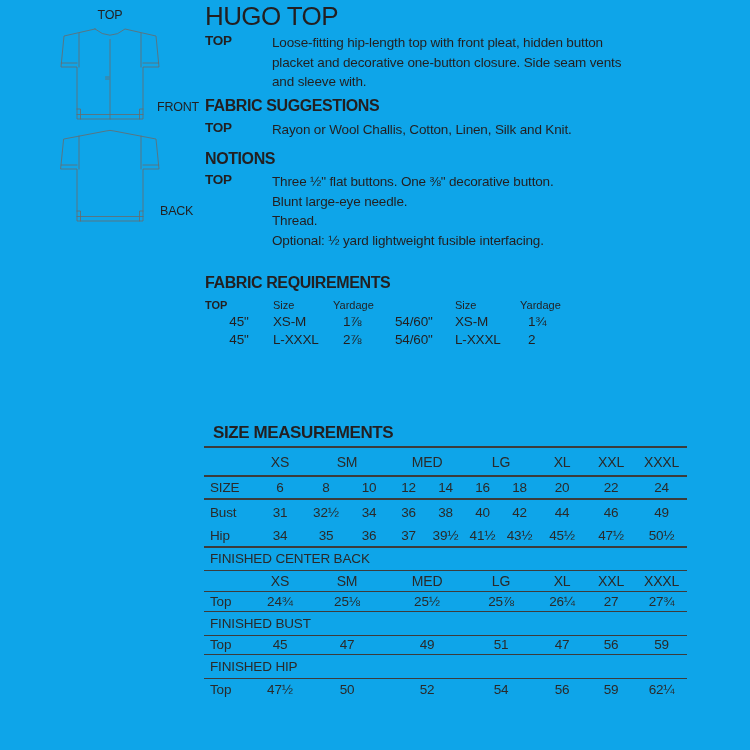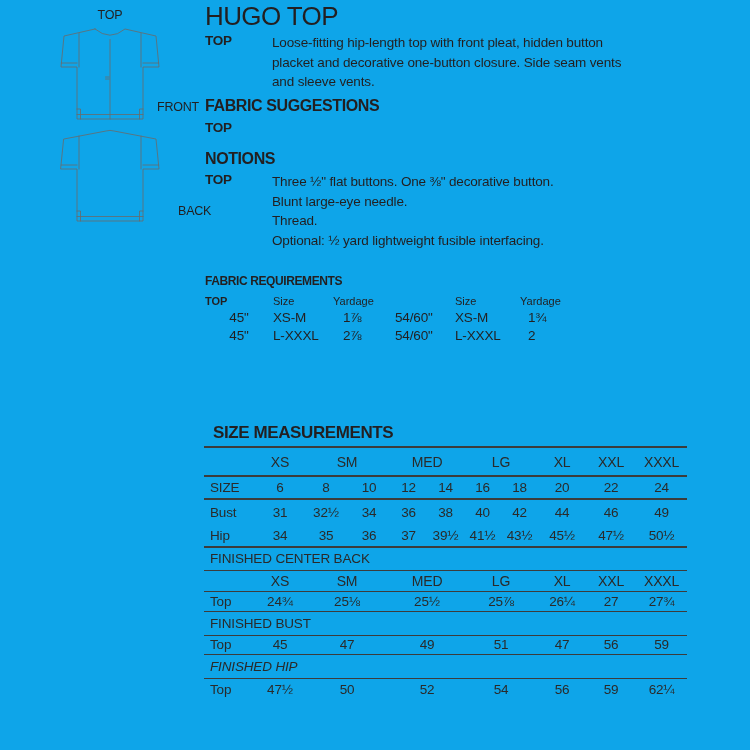--- a/index.html
+++ b/index.html
@@ -5,33 +5,33 @@
   html,body{margin:0;padding:0;background:#fff;}
   .page{
     position:relative;width:750px;height:750px;background:#0ea5e9;
     font-family:"Liberation Sans","DejaVu Sans",sans-serif;
     color:#231f20;overflow:hidden;
   }
   
   .fig-label{position:absolute;font-size:12.5px;letter-spacing:-0.2px;color:#231f20;}
   .fig-top{left:56px;top:8px;width:108px;text-align:center;}
   .fig-front{left:157px;top:100px;}
-  .fig-back{left:178px;top:204px;}
+  .fig-back{left:160px;top:204px;}
   .fig-svg{position:absolute;}
   .fig-svg.front{left:56px;top:26px;}
   .fig-svg.back{left:56px;top:128px;}
   
   .title{position:absolute;left:205px;top:1px;font-size:26px;font-weight:normal;letter-spacing:-0.6px;}
   .row{position:absolute;left:205px;display:flex;}
   .row .lblcol{width:67px;font-weight:bold;font-size:13.5px;flex:none;letter-spacing:-0.2px;}
   .row .txtcol{font-size:13.5px;line-height:19.5px;letter-spacing:-0.15px;width:370px;}
   .sect-hd{position:absolute;left:205px;font-size:16px;font-weight:bold;letter-spacing:-0.4px;}
   
   .freq{position:absolute;left:205px;top:274px;}
-  .freq .hd{font-size:12px;font-weight:bold;letter-spacing:-0.4px;margin-bottom:5px;}
+  .freq .hd{font-size:16px;font-weight:bold;letter-spacing:-0.4px;margin-bottom:5px;}
   .freq table{border-collapse:collapse;table-layout:fixed;}
   .freq td{padding:0;font-size:13.5px;height:18px;vertical-align:middle;letter-spacing:-0.15px;}
   .freq tr.hdr td{font-size:11px;height:15px;letter-spacing:0;}
   .freq td.b{font-weight:bold;font-size:14px;}
   .freq td.ctr{text-align:center;}
   .freq td.padl{padding-left:10px;margin-top:8px;}
   .freq td.padl8{padding-left:8px;}
   
   .sm-hd{position:absolute;left:213px;top:423px;font-size:17px;font-weight:bold;letter-spacing:-0.4px;}
   .sm-table{position:absolute;left:204px;top:446px;border-collapse:collapse;table-layout:fixed;width:483px;}
@@ -42,21 +42,21 @@
   .sm-table tr.r-size{height:23px;border-bottom:2px solid #3c3c3c;}
   .sm-table tr.r-bust{height:25px;}
   .sm-table tr.r-waist{height:24px;}
   .sm-table tr.r-hip{height:23px;border-bottom:2px solid #3c3c3c;}
   .sm-table tr.r-sect{height:23px;border-bottom:1.5px solid #3c3c3c;}
   .sm-table tr.r-subhdr{height:21px;border-bottom:1.5px solid #3c3c3c;}
   .sm-table tr.r-subhdr td{font-size:14px;}
   .sm-table tr.r-val{height:20px;border-bottom:1.5px solid #3c3c3c;}
   .sm-table tr.r-sect2{height:24px;border-bottom:1.5px solid #3c3c3c;}
   .sm-table tr.r-val2{height:19px;border-bottom:1.5px solid #3c3c3c;}
-  .sm-table tr.r-sect3{height:24px;border-bottom:1.5px solid #3c3c3c;font-style:italic;}
+  .sm-table tr.r-sect3{height:24px;border-bottom:1.5px solid #3c3c3c;}
   .sm-table tr.r-val3{height:22px;}
   
   .footer{position:absolute;left:425px;top:731px;display:flex;gap:18px;font-size:11px;color:#4b4b4b;letter-spacing:-0.1px;}
   .draw{stroke:#6a6a6a;stroke-width:0.8;fill:none;stroke-linejoin:round;stroke-linecap:round;}
 </style>
 </head>
 <body>
 
 <div class="page">
 
@@ -82,27 +82,28 @@
   </svg>
   <div class="fig-label fig-back">BACK</div>
 
   <div class="title">HUGO TOP</div>
 
   <div class="row" style="top:33px;">
     <div class="lblcol">TOP</div>
     <div class="txtcol">
       <div>Loose-fitting hip-length top with front pleat, hidden button</div>
       <div>placket and decorative one-button closure. Side seam vents</div>
-      <div>and sleeve vents.</div>
+      <div>and sleeve with.</div>
     </div>
   </div>
 
   <div class="sect-hd" style="top:97px;">FABRIC SUGGESTIONS</div>
   <div class="row" style="top:120px;">
     <div class="lblcol">TOP</div>
+    <div class="txtcol">Rayon or Wool Challis, Cotton, Linen, Silk and Knit.</div>
   </div>
 
   <div class="sect-hd" style="top:150px;">NOTIONS</div>
   <div class="row" style="top:172px;">
     <div class="lblcol">TOP</div>
     <div class="txtcol">
       <div>Three ½" flat buttons. One ⅜" decorative button.</div>
       <div>Blunt large-eye needle.</div>
       <div>Thread.</div>
       <div>Optional: ½ yard lightweight fusible interfacing.</div>

